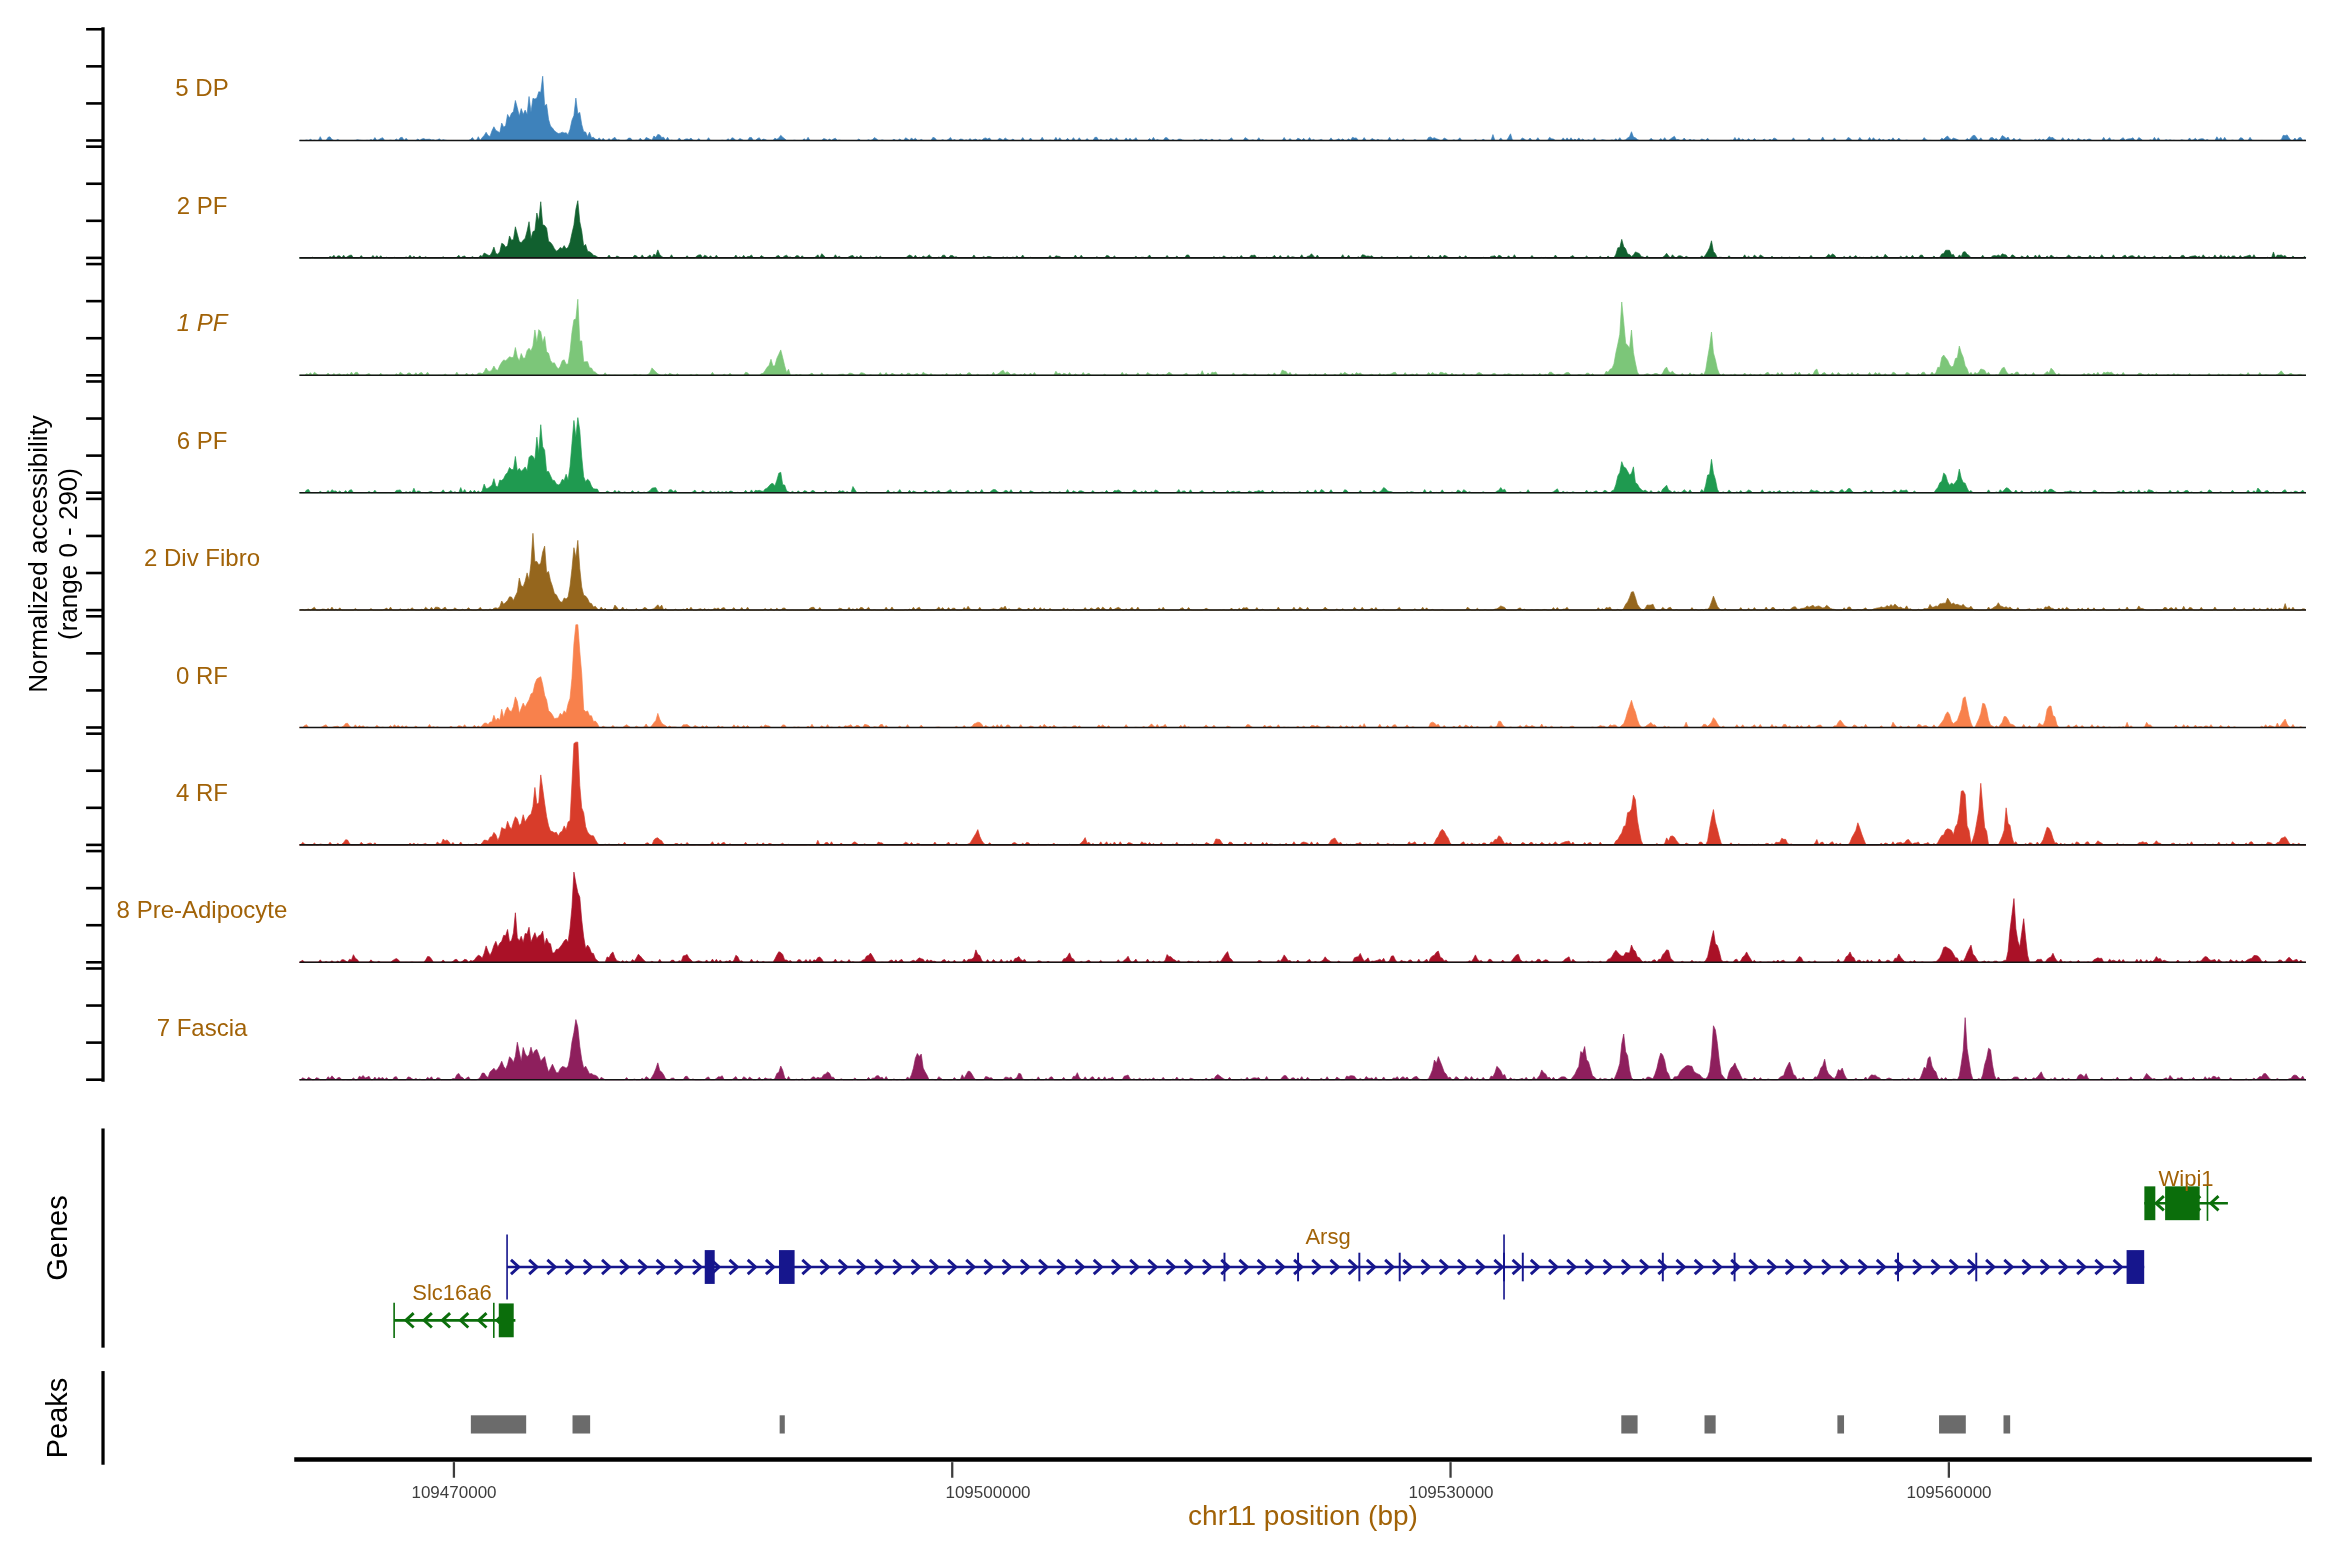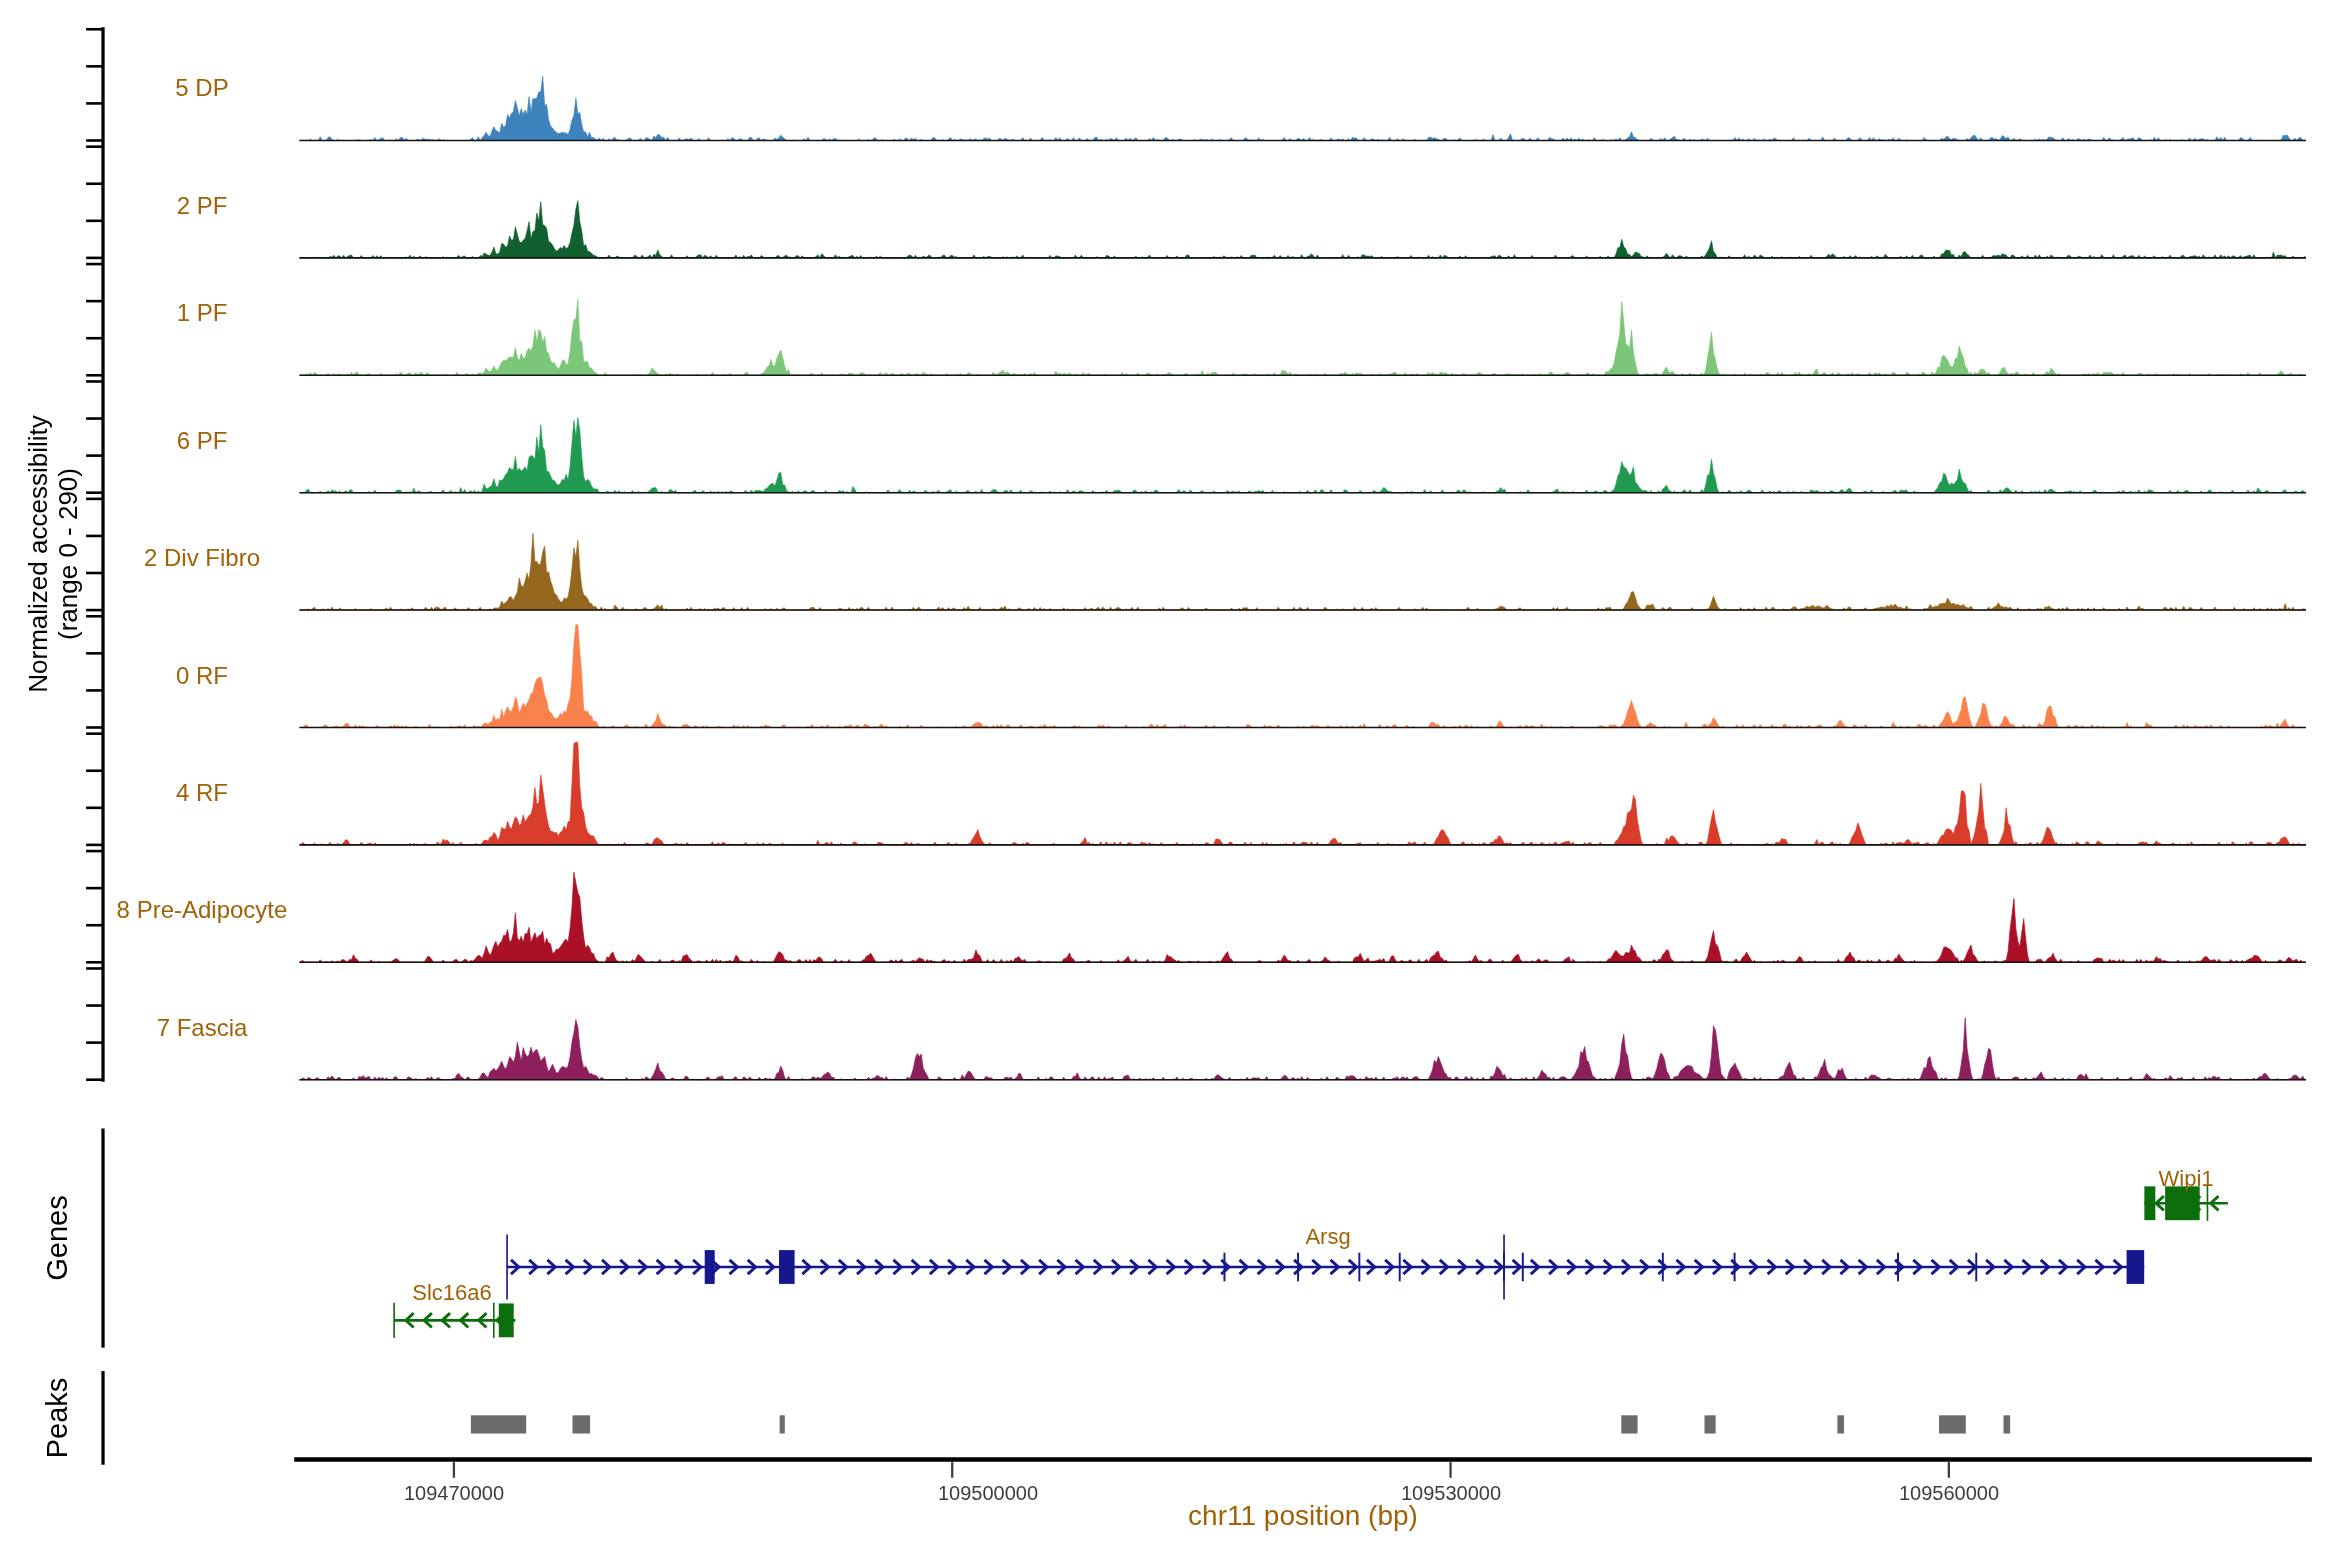--- a/index.html
+++ b/index.html
@@ -5,21 +5,21 @@
   html,body{margin:0;padding:0;background:#ffffff;}
   body{width:2342px;height:1561px;overflow:hidden;font-family:"Liberation Sans",sans-serif;}
   #app{position:relative;width:2342px;height:1561px;background:#ffffff;}
   #chart-svg{position:absolute;left:0;top:0;}
   .lab{position:absolute;white-space:nowrap;color:#a16207;transform:translate(-50%,-50%);}
   .rot{position:absolute;white-space:nowrap;color:#000;transform:translate(-50%,-50%) rotate(-90deg);}
   .ylab{font-size:26px;}
   .seclab{font-size:29px;}
   #xtitle{font-size:28px;}
   .trklab{font-size:24px;}
-  .ticklab{font-size:20px;color:#3d3d3d;text-align:right;}
+  .ticklab{font-size:17px;color:#3d3d3d;text-align:right;}
   .genelab{font-size:22px;}
 </style>
 </head>
 <body>
 
 <div id="app">
   <svg id="chart-svg" width="2342" height="1561" viewBox="0 0 3600 2400">
       <path d="M460,216L462.0,215.8L465.0,216.0L468.0,216.0L471.0,215.3L474.0,216.0L477.0,214.2L480.0,216.0L483.0,215.5L486.0,216.0L489.0,216.0L492.0,210.1L495.0,216.0L498.0,216.0L501.0,216.0L504.0,211.1L507.0,210.4L510.0,214.6L513.0,216.0L516.0,216.0L519.0,214.5L522.0,216.0L525.0,216.0L528.0,216.0L531.0,216.0L534.0,216.0L537.0,216.0L540.0,216.0L543.0,216.0L546.0,215.8L549.0,214.9L552.0,215.4L555.0,215.8L558.0,216.0L561.0,216.0L564.0,215.7L567.0,216.0L570.0,214.6L573.0,216.0L576.0,211.5L579.0,216.0L582.0,214.8L585.0,212.8L588.0,211.7L591.0,216.0L594.0,216.0L597.0,216.0L600.0,215.5L603.0,216.0L606.0,216.0L609.0,213.6L612.0,216.0L615.0,211.6L618.0,211.1L621.0,216.0L624.0,212.6L627.0,216.0L630.0,216.0L633.0,216.0L636.0,216.0L639.0,216.0L642.0,213.7L645.0,216.0L648.0,213.9L651.0,213.0L654.0,214.3L657.0,214.2L660.0,214.0L663.0,215.1L666.0,215.0L669.0,216.0L672.0,215.1L675.0,213.5L678.0,216.0L681.0,214.8L684.0,215.5L687.0,216.0L690.0,216.0L693.0,216.0L696.0,216.0L699.0,216.0L702.0,216.0L705.0,216.0L708.0,216.0L711.0,216.0L714.0,216.0L717.0,216.0L720.0,216.0L723.0,214.5L726.0,211.5L729.0,216.0L732.0,216.0L735.0,210.2L738.0,216.0L741.0,211.3L744.0,208.5L747.0,203.4L750.0,208.5L753.0,209.8L756.0,201.1L759.0,194.9L762.0,200.6L765.0,202.0L768.0,204.2L771.0,189.3L774.0,195.6L777.0,193.5L780.0,176.0L783.0,181.6L786.0,174.3L789.0,171.3L792.0,154.5L795.0,165.6L798.0,178.5L801.0,167.0L804.0,176.0L807.0,169.3L810.0,176.0L813.0,148.4L816.0,172.6L819.0,151.2L822.0,152.4L825.0,150.7L828.0,140.9L831.0,141.9L834.0,117.2L837.0,162.7L840.0,160.4L843.0,183.5L846.0,193.9L849.0,196.7L852.0,201.2L855.0,203.4L858.0,205.4L861.0,204.7L864.0,203.2L867.0,204.5L870.0,204.1L873.0,207.0L876.0,198.9L879.0,184.8L882.0,177.7L885.0,150.8L888.0,174.8L891.0,172.8L894.0,191.3L897.0,202.4L900.0,203.0L903.0,210.1L906.0,203.2L909.0,211.6L912.0,211.2L915.0,213.9L918.0,214.8L921.0,212.0L924.0,216.0L927.0,212.7L930.0,216.0L933.0,216.0L936.0,213.1L939.0,216.0L942.0,213.1L945.0,211.1L948.0,215.3L951.0,215.0L954.0,216.0L957.0,216.0L960.0,216.0L963.0,215.5L966.0,212.3L969.0,212.3L972.0,216.0L975.0,216.0L978.0,215.7L981.0,216.0L984.0,212.4L987.0,216.0L990.0,216.0L993.0,211.3L996.0,212.7L999.0,214.3L1002.0,215.7L1005.0,209.1L1008.0,211.5L1011.0,206.6L1014.0,207.4L1017.0,211.4L1020.0,211.0L1023.0,216.0L1026.0,211.1L1029.0,216.0L1032.0,215.5L1035.0,216.0L1038.0,216.0L1041.0,216.0L1044.0,212.1L1047.0,216.0L1050.0,216.0L1053.0,214.0L1056.0,213.5L1059.0,214.6L1062.0,212.3L1065.0,215.6L1068.0,216.0L1071.0,216.0L1074.0,213.1L1077.0,216.0L1080.0,216.0L1083.0,216.0L1086.0,216.0L1089.0,211.7L1092.0,216.0L1095.0,216.0L1098.0,216.0L1101.0,216.0L1104.0,216.0L1107.0,216.0L1110.0,215.7L1113.0,216.0L1116.0,216.0L1119.0,213.3L1122.0,216.0L1125.0,211.7L1128.0,212.8L1131.0,216.0L1134.0,216.0L1137.0,212.9L1140.0,214.4L1143.0,216.0L1146.0,216.0L1149.0,216.0L1152.0,211.3L1155.0,211.4L1158.0,215.9L1161.0,216.0L1164.0,213.3L1167.0,211.7L1170.0,216.0L1173.0,213.9L1176.0,214.4L1179.0,216.0L1182.0,216.0L1185.0,216.0L1188.0,216.0L1191.0,212.4L1194.0,214.2L1197.0,212.2L1200.0,208.0L1203.0,210.9L1206.0,213.3L1209.0,216.0L1212.0,216.0L1215.0,216.0L1218.0,216.0L1221.0,215.6L1224.0,216.0L1227.0,216.0L1230.0,216.0L1233.0,216.0L1236.0,213.3L1239.0,216.0L1242.0,211.1L1245.0,216.0L1248.0,216.0L1251.0,216.0L1254.0,216.0L1257.0,216.0L1260.0,216.0L1263.0,216.0L1266.0,213.0L1269.0,214.0L1272.0,216.0L1275.0,213.9L1278.0,216.0L1281.0,213.8L1284.0,212.5L1287.0,216.0L1290.0,215.4L1293.0,216.0L1296.0,216.0L1299.0,216.0L1302.0,216.0L1305.0,216.0L1308.0,216.0L1311.0,216.0L1314.0,216.0L1317.0,216.0L1320.0,213.7L1323.0,216.0L1326.0,216.0L1329.0,216.0L1332.0,216.0L1335.0,215.0L1338.0,216.0L1341.0,214.9L1344.0,211.5L1347.0,213.4L1350.0,216.0L1353.0,216.0L1356.0,215.1L1359.0,216.0L1362.0,216.0L1365.0,216.0L1368.0,216.0L1371.0,216.0L1374.0,214.2L1377.0,215.8L1380.0,216.0L1383.0,213.7L1386.0,216.0L1389.0,216.0L1392.0,211.8L1395.0,213.7L1398.0,216.0L1401.0,212.0L1404.0,215.0L1407.0,212.5L1410.0,216.0L1413.0,216.0L1416.0,214.4L1419.0,216.0L1422.0,216.0L1425.0,216.0L1428.0,216.0L1431.0,216.0L1434.0,211.2L1437.0,212.2L1440.0,216.0L1443.0,216.0L1446.0,216.0L1449.0,214.7L1452.0,216.0L1455.0,216.0L1458.0,214.0L1461.0,211.3L1464.0,216.0L1467.0,214.6L1470.0,216.0L1473.0,216.0L1476.0,213.9L1479.0,214.0L1482.0,216.0L1485.0,215.0L1488.0,216.0L1491.0,213.1L1494.0,216.0L1497.0,214.5L1500.0,213.8L1503.0,216.0L1506.0,214.8L1509.0,216.0L1512.0,212.8L1515.0,212.0L1518.0,213.7L1521.0,212.1L1524.0,216.0L1527.0,216.0L1530.0,216.0L1533.0,216.0L1536.0,212.6L1539.0,213.8L1542.0,216.0L1545.0,212.0L1548.0,214.3L1551.0,216.0L1554.0,215.7L1557.0,213.8L1560.0,216.0L1563.0,216.0L1566.0,216.0L1569.0,216.0L1572.0,211.5L1575.0,216.0L1578.0,216.0L1581.0,216.0L1584.0,212.2L1587.0,216.0L1590.0,216.0L1593.0,215.9L1596.0,216.0L1599.0,215.7L1602.0,211.1L1605.0,216.0L1608.0,215.4L1611.0,216.0L1614.0,215.2L1617.0,216.0L1620.0,216.0L1623.0,211.2L1626.0,216.0L1629.0,211.8L1632.0,216.0L1635.0,216.0L1638.0,215.8L1641.0,212.7L1644.0,216.0L1647.0,216.0L1650.0,211.6L1653.0,216.0L1656.0,216.0L1659.0,211.8L1662.0,216.0L1665.0,216.0L1668.0,216.0L1671.0,213.1L1674.0,216.0L1677.0,216.0L1680.0,216.0L1683.0,211.2L1686.0,211.1L1689.0,216.0L1692.0,214.3L1695.0,215.6L1698.0,216.0L1701.0,214.4L1704.0,216.0L1707.0,212.6L1710.0,214.1L1713.0,216.0L1716.0,211.6L1719.0,215.4L1722.0,216.0L1725.0,216.0L1728.0,216.0L1731.0,212.0L1734.0,216.0L1737.0,212.5L1740.0,216.0L1743.0,214.7L1746.0,211.6L1749.0,216.0L1752.0,216.0L1755.0,216.0L1758.0,216.0L1761.0,216.0L1764.0,216.0L1767.0,213.0L1770.0,215.9L1773.0,211.2L1776.0,216.0L1779.0,214.5L1782.0,215.6L1785.0,216.0L1788.0,216.0L1791.0,211.6L1794.0,211.7L1797.0,215.4L1800.0,216.0L1803.0,214.6L1806.0,216.0L1809.0,216.0L1812.0,213.9L1815.0,214.1L1818.0,215.5L1821.0,216.0L1824.0,216.0L1827.0,216.0L1830.0,216.0L1833.0,216.0L1836.0,215.0L1839.0,216.0L1842.0,216.0L1845.0,214.1L1848.0,214.4L1851.0,216.0L1854.0,214.2L1857.0,216.0L1860.0,216.0L1863.0,213.8L1866.0,216.0L1869.0,216.0L1872.0,216.0L1875.0,214.3L1878.0,216.0L1881.0,216.0L1884.0,216.0L1887.0,216.0L1890.0,214.4L1893.0,211.8L1896.0,216.0L1899.0,216.0L1902.0,216.0L1905.0,216.0L1908.0,216.0L1911.0,216.0L1914.0,211.5L1917.0,213.4L1920.0,216.0L1923.0,215.6L1926.0,215.0L1929.0,216.0L1932.0,216.0L1935.0,211.7L1938.0,216.0L1941.0,214.5L1944.0,216.0L1947.0,216.0L1950.0,216.0L1953.0,216.0L1956.0,216.0L1959.0,216.0L1962.0,216.0L1965.0,216.0L1968.0,216.0L1971.0,216.0L1974.0,211.3L1977.0,216.0L1980.0,216.0L1983.0,213.1L1986.0,216.0L1989.0,216.0L1992.0,216.0L1995.0,212.4L1998.0,213.9L2001.0,216.0L2004.0,212.7L2007.0,216.0L2010.0,216.0L2013.0,211.5L2016.0,216.0L2019.0,214.3L2022.0,216.0L2025.0,216.0L2028.0,215.4L2031.0,214.3L2034.0,216.0L2037.0,216.0L2040.0,216.0L2043.0,216.0L2046.0,212.0L2049.0,216.0L2052.0,216.0L2055.0,214.9L2058.0,213.4L2061.0,215.8L2064.0,213.5L2067.0,216.0L2070.0,216.0L2073.0,213.5L2076.0,215.9L2079.0,211.1L2082.0,212.3L2085.0,212.0L2088.0,216.0L2091.0,216.0L2094.0,216.0L2097.0,211.5L2100.0,215.8L2103.0,216.0L2106.0,216.0L2109.0,212.8L2112.0,214.6L2115.0,216.0L2118.0,214.2L2121.0,215.6L2124.0,215.2L2127.0,216.0L2130.0,216.0L2133.0,216.0L2136.0,211.1L2139.0,216.0L2142.0,216.0L2145.0,216.0L2148.0,213.7L2151.0,216.0L2154.0,216.0L2157.0,213.2L2160.0,216.0L2163.0,216.0L2166.0,216.0L2169.0,216.0L2172.0,216.0L2175.0,214.5L2178.0,216.0L2181.0,216.0L2184.0,216.0L2187.0,216.0L2190.0,215.8L2193.0,216.0L2196.0,211.4L2199.0,210.6L2202.0,212.8L2205.0,211.7L2208.0,213.4L2211.0,214.3L2214.0,216.0L2217.0,216.0L2220.0,212.1L2223.0,213.7L2226.0,216.0L2229.0,216.0L2232.0,216.0L2235.0,215.0L2238.0,216.0L2241.0,215.4L2244.0,211.9L2247.0,216.0L2250.0,216.0L2253.0,216.0L2256.0,216.0L2259.0,216.0L2262.0,216.0L2265.0,216.0L2268.0,214.5L2271.0,216.0L2274.0,216.0L2277.0,216.0L2280.0,214.2L2283.0,215.8L2286.0,216.0L2289.0,216.0L2292.0,216.0L2295.0,206.9L2298.0,216.0L2301.0,216.0L2304.0,216.0L2307.0,212.0L2310.0,216.0L2313.0,216.0L2316.0,216.0L2319.0,211.2L2322.0,205.7L2325.0,215.7L2328.0,216.0L2331.0,216.0L2334.0,216.0L2337.0,216.0L2340.0,212.0L2343.0,213.6L2346.0,216.0L2349.0,216.0L2352.0,212.2L2355.0,216.0L2358.0,216.0L2361.0,216.0L2364.0,211.7L2367.0,216.0L2370.0,216.0L2373.0,216.0L2376.0,216.0L2379.0,216.0L2382.0,211.2L2385.0,213.3L2388.0,213.9L2391.0,216.0L2394.0,216.0L2397.0,216.0L2400.0,216.0L2403.0,212.0L2406.0,216.0L2409.0,212.0L2412.0,216.0L2415.0,211.8L2418.0,216.0L2421.0,213.9L2424.0,216.0L2427.0,212.0L2430.0,216.0L2433.0,213.6L2436.0,216.0L2439.0,216.0L2442.0,215.0L2445.0,216.0L2448.0,216.0L2451.0,211.8L2454.0,216.0L2457.0,216.0L2460.0,216.0L2463.0,214.7L2466.0,215.1L2469.0,216.0L2472.0,216.0L2475.0,216.0L2478.0,215.1L2481.0,216.0L2484.0,213.3L2487.0,216.0L2490.0,211.6L2493.0,216.0L2496.0,216.0L2499.0,214.9L2502.0,212.2L2505.0,210.2L2508.0,202.5L2511.0,210.8L2514.0,211.9L2517.0,214.4L2520.0,216.0L2523.0,216.0L2526.0,216.0L2529.0,216.0L2532.0,216.0L2535.0,216.0L2538.0,212.7L2541.0,215.3L2544.0,215.8L2547.0,216.0L2550.0,216.0L2553.0,212.9L2556.0,216.0L2559.0,211.6L2562.0,216.0L2565.0,216.0L2568.0,213.6L2571.0,211.4L2574.0,209.6L2577.0,214.8L2580.0,214.4L2583.0,215.9L2586.0,216.0L2589.0,212.2L2592.0,216.0L2595.0,216.0L2598.0,214.1L2601.0,216.0L2604.0,214.8L2607.0,216.0L2610.0,216.0L2613.0,216.0L2616.0,213.7L2619.0,214.7L2622.0,216.0L2625.0,212.5L2628.0,216.0L2631.0,216.0L2634.0,216.0L2637.0,215.9L2640.0,216.0L2643.0,216.0L2646.0,216.0L2649.0,216.0L2652.0,216.0L2655.0,216.0L2658.0,216.0L2661.0,215.6L2664.0,216.0L2667.0,211.3L2670.0,216.0L2673.0,211.8L2676.0,216.0L2679.0,213.7L2682.0,216.0L2685.0,216.0L2688.0,213.4L2691.0,216.0L2694.0,216.0L2697.0,212.8L2700.0,216.0L2703.0,215.6L2706.0,216.0L2709.0,216.0L2712.0,213.7L2715.0,216.0L2718.0,216.0L2721.0,214.0L2724.0,216.0L2727.0,212.1L2730.0,213.3L2733.0,216.0L2736.0,216.0L2739.0,216.0L2742.0,216.0L2745.0,216.0L2748.0,216.0L2751.0,216.0L2754.0,216.0L2757.0,211.9L2760.0,216.0L2763.0,216.0L2766.0,215.8L2769.0,216.0L2772.0,216.0L2775.0,216.0L2778.0,216.0L2781.0,212.4L2784.0,216.0L2787.0,216.0L2790.0,216.0L2793.0,216.0L2796.0,216.0L2799.0,216.0L2802.0,210.6L2805.0,216.0L2808.0,216.0L2811.0,216.0L2814.0,215.9L2817.0,216.0L2820.0,212.0L2823.0,216.0L2826.0,216.0L2829.0,216.0L2832.0,216.0L2835.0,216.0L2838.0,215.7L2841.0,211.3L2844.0,212.7L2847.0,216.0L2850.0,216.0L2853.0,216.0L2856.0,216.0L2859.0,211.3L2862.0,215.2L2865.0,216.0L2868.0,216.0L2871.0,216.0L2874.0,211.3L2877.0,216.0L2880.0,211.7L2883.0,215.4L2886.0,216.0L2889.0,213.0L2892.0,216.0L2895.0,214.4L2898.0,216.0L2901.0,216.0L2904.0,213.9L2907.0,216.0L2910.0,211.9L2913.0,216.0L2916.0,216.0L2919.0,212.3L2922.0,215.7L2925.0,216.0L2928.0,216.0L2931.0,215.3L2934.0,216.0L2937.0,216.0L2940.0,216.0L2943.0,216.0L2946.0,216.0L2949.0,216.0L2952.0,216.0L2955.0,216.0L2958.0,211.5L2961.0,214.8L2964.0,216.0L2967.0,215.8L2970.0,216.0L2973.0,216.0L2976.0,216.0L2979.0,216.0L2982.0,216.0L2985.0,212.5L2988.0,214.2L2991.0,211.2L2994.0,209.2L2997.0,212.8L3000.0,214.7L3003.0,212.3L3006.0,213.3L3009.0,214.6L3012.0,216.0L3015.0,216.0L3018.0,216.0L3021.0,216.0L3024.0,213.0L3027.0,215.1L3030.0,211.6L3033.0,208.3L3036.0,208.2L3039.0,212.6L3042.0,216.0L3045.0,211.9L3048.0,216.0L3051.0,216.0L3054.0,216.0L3057.0,216.0L3060.0,211.9L3063.0,211.4L3066.0,214.2L3069.0,212.8L3072.0,216.0L3075.0,213.7L3078.0,208.5L3081.0,210.3L3084.0,212.9L3087.0,210.8L3090.0,216.0L3093.0,215.6L3096.0,212.4L3099.0,216.0L3102.0,215.4L3105.0,213.2L3108.0,215.6L3111.0,216.0L3114.0,216.0L3117.0,216.0L3120.0,216.0L3123.0,215.5L3126.0,216.0L3129.0,214.1L3132.0,216.0L3135.0,213.6L3138.0,216.0L3141.0,214.1L3144.0,216.0L3147.0,214.1L3150.0,210.1L3153.0,211.6L3156.0,211.4L3159.0,214.5L3162.0,216.0L3165.0,216.0L3168.0,216.0L3171.0,211.6L3174.0,216.0L3177.0,216.0L3180.0,212.6L3183.0,216.0L3186.0,214.2L3189.0,216.0L3192.0,216.0L3195.0,212.6L3198.0,214.7L3201.0,216.0L3204.0,214.1L3207.0,216.0L3210.0,214.0L3213.0,213.8L3216.0,216.0L3219.0,216.0L3222.0,216.0L3225.0,216.0L3228.0,216.0L3231.0,216.0L3234.0,211.2L3237.0,216.0L3240.0,214.7L3243.0,211.6L3246.0,216.0L3249.0,215.1L3252.0,216.0L3255.0,216.0L3258.0,216.0L3261.0,213.6L3264.0,211.6L3267.0,216.0L3270.0,214.0L3273.0,213.5L3276.0,213.4L3279.0,211.7L3282.0,216.0L3285.0,216.0L3288.0,211.4L3291.0,213.4L3294.0,216.0L3297.0,216.0L3300.0,216.0L3303.0,216.0L3306.0,215.0L3309.0,216.0L3312.0,211.1L3315.0,216.0L3318.0,211.8L3321.0,216.0L3324.0,216.0L3327.0,216.0L3330.0,214.8L3333.0,216.0L3336.0,214.9L3339.0,216.0L3342.0,215.7L3345.0,216.0L3348.0,216.0L3351.0,216.0L3354.0,214.9L3357.0,215.7L3360.0,216.0L3363.0,216.0L3366.0,212.1L3369.0,216.0L3372.0,214.9L3375.0,212.7L3378.0,216.0L3381.0,214.1L3384.0,213.3L3387.0,213.5L3390.0,216.0L3393.0,214.6L3396.0,216.0L3399.0,216.0L3402.0,216.0L3405.0,216.0L3408.0,210.3L3411.0,214.7L3414.0,211.3L3417.0,216.0L3420.0,211.1L3423.0,216.0L3426.0,216.0L3429.0,216.0L3432.0,215.5L3435.0,216.0L3438.0,216.0L3441.0,216.0L3444.0,211.9L3447.0,212.2L3450.0,216.0L3453.0,216.0L3456.0,216.0L3459.0,211.1L3462.0,215.6L3465.0,216.0L3468.0,216.0L3471.0,216.0L3474.0,216.0L3477.0,215.9L3480.0,216.0L3483.0,216.0L3486.0,216.0L3489.0,216.0L3492.0,216.0L3495.0,216.0L3498.0,216.0L3501.0,216.0L3504.0,216.0L3507.0,214.8L3510.0,208.0L3513.0,208.6L3516.0,207.4L3519.0,212.0L3522.0,216.0L3525.0,216.0L3528.0,212.3L3531.0,216.0L3534.0,211.9L3537.0,211.3L3540.0,216.0L3543.0,215.3L3545,216Z" fill="#3e82bb" stroke="#3e82bb" stroke-width="1"></path>
       <line x1="460" y1="216" x2="3545" y2="216" stroke="#141414" stroke-width="2.4"></line>
       <path d="M460,396.5L462.0,396.5L465.0,396.5L468.0,396.5L471.0,396.5L474.0,396.5L477.0,396.5L480.0,395.5L483.0,396.5L486.0,396.5L489.0,396.5L492.0,396.5L495.0,396.5L498.0,396.5L501.0,396.5L504.0,396.5L507.0,394.2L510.0,395.6L513.0,392.5L516.0,396.5L519.0,393.4L522.0,393.5L525.0,396.5L528.0,392.3L531.0,396.5L534.0,394.5L537.0,392.7L540.0,392.1L543.0,396.5L546.0,396.5L549.0,396.5L552.0,396.5L555.0,392.9L558.0,396.5L561.0,396.5L564.0,396.5L567.0,396.5L570.0,396.5L573.0,392.8L576.0,396.5L579.0,393.1L582.0,396.5L585.0,393.1L588.0,396.5L591.0,396.5L594.0,395.5L597.0,396.5L600.0,396.5L603.0,396.5L606.0,395.6L609.0,396.5L612.0,396.5L615.0,396.5L618.0,396.4L621.0,396.5L624.0,395.0L627.0,396.5L630.0,392.3L633.0,396.5L636.0,393.8L639.0,396.5L642.0,396.5L645.0,393.4L648.0,396.5L651.0,396.5L654.0,394.7L657.0,396.5L660.0,396.5L663.0,396.5L666.0,396.5L669.0,396.5L672.0,396.5L675.0,396.5L678.0,396.5L681.0,394.8L684.0,396.5L687.0,396.5L690.0,396.5L693.0,396.5L696.0,396.5L699.0,396.5L702.0,395.5L705.0,392.4L708.0,396.5L711.0,394.3L714.0,393.7L717.0,396.5L720.0,396.5L723.0,396.5L726.0,394.5L729.0,396.5L732.0,396.5L735.0,396.5L738.0,392.7L741.0,394.2L744.0,389.0L747.0,390.6L750.0,392.3L753.0,393.0L756.0,387.7L759.0,379.9L762.0,389.7L765.0,390.9L768.0,387.0L771.0,374.1L774.0,375.7L777.0,380.1L780.0,377.9L783.0,362.8L786.0,369.4L789.0,368.1L792.0,348.7L795.0,360.0L798.0,371.3L801.0,373.3L804.0,369.3L807.0,366.5L810.0,355.3L813.0,340.9L816.0,366.9L819.0,356.1L822.0,354.6L825.0,327.5L828.0,339.9L831.0,310.2L834.0,345.6L837.0,346.7L840.0,350.8L843.0,371.1L846.0,372.7L849.0,376.6L852.0,382.3L855.0,386.1L858.0,384.4L861.0,380.4L864.0,382.6L867.0,377.6L870.0,382.5L873.0,380.4L876.0,372.8L879.0,358.7L882.0,346.1L885.0,321.8L888.0,308.6L891.0,340.8L894.0,355.3L897.0,378.4L900.0,375.8L903.0,386.1L906.0,387.0L909.0,389.1L912.0,392.5L915.0,393.1L918.0,395.0L921.0,396.5L924.0,396.5L927.0,396.5L930.0,396.5L933.0,396.2L936.0,392.2L939.0,396.5L942.0,396.5L945.0,396.5L948.0,393.6L951.0,394.9L954.0,396.5L957.0,396.5L960.0,396.5L963.0,396.5L966.0,396.5L969.0,396.5L972.0,396.5L975.0,392.6L978.0,393.2L981.0,396.5L984.0,396.5L987.0,391.9L990.0,396.5L993.0,396.5L996.0,394.4L999.0,392.0L1002.0,396.3L1005.0,390.7L1008.0,392.7L1011.0,384.2L1014.0,391.7L1017.0,394.2L1020.0,396.5L1023.0,396.5L1026.0,396.5L1029.0,396.5L1032.0,391.7L1035.0,396.5L1038.0,396.5L1041.0,396.5L1044.0,396.5L1047.0,396.5L1050.0,396.5L1053.0,396.5L1056.0,393.2L1059.0,396.5L1062.0,396.5L1065.0,396.5L1068.0,396.5L1071.0,393.7L1074.0,392.0L1077.0,391.8L1080.0,396.5L1083.0,392.3L1086.0,393.8L1089.0,396.5L1092.0,393.1L1095.0,396.5L1098.0,396.5L1101.0,392.3L1104.0,396.5L1107.0,396.5L1110.0,396.5L1113.0,396.5L1116.0,396.5L1119.0,396.5L1122.0,396.5L1125.0,396.5L1128.0,396.5L1131.0,392.2L1134.0,396.5L1137.0,394.8L1140.0,396.5L1143.0,392.6L1146.0,396.5L1149.0,394.5L1152.0,394.4L1155.0,392.0L1158.0,396.5L1161.0,396.5L1164.0,396.2L1167.0,396.5L1170.0,392.9L1173.0,394.9L1176.0,396.5L1179.0,396.3L1182.0,396.5L1185.0,396.5L1188.0,396.5L1191.0,396.5L1194.0,393.6L1197.0,392.9L1200.0,396.5L1203.0,396.0L1206.0,393.5L1209.0,392.5L1212.0,395.4L1215.0,395.1L1218.0,396.5L1221.0,395.9L1224.0,393.1L1227.0,393.1L1230.0,396.5L1233.0,393.2L1236.0,396.5L1239.0,396.5L1242.0,396.5L1245.0,396.5L1248.0,396.5L1251.0,396.5L1254.0,394.8L1257.0,391.8L1260.0,396.5L1263.0,390.1L1266.0,392.7L1269.0,396.5L1272.0,396.5L1275.0,396.5L1278.0,396.5L1281.0,396.5L1284.0,391.7L1287.0,395.8L1290.0,394.0L1293.0,396.5L1296.0,396.5L1299.0,396.5L1302.0,396.2L1305.0,394.8L1308.0,393.3L1311.0,392.8L1314.0,396.5L1317.0,394.2L1320.0,396.3L1323.0,392.7L1326.0,396.5L1329.0,396.5L1332.0,396.5L1335.0,396.5L1338.0,395.4L1341.0,396.5L1344.0,396.5L1347.0,394.0L1350.0,396.5L1353.0,393.8L1356.0,396.5L1359.0,396.5L1362.0,396.5L1365.0,396.5L1368.0,396.5L1371.0,396.5L1374.0,396.5L1377.0,396.5L1380.0,396.5L1383.0,396.5L1386.0,396.5L1389.0,396.5L1392.0,396.5L1395.0,394.0L1398.0,392.2L1401.0,393.3L1404.0,396.5L1407.0,392.3L1410.0,396.5L1413.0,395.5L1416.0,396.5L1419.0,393.7L1422.0,395.4L1425.0,395.0L1428.0,391.6L1431.0,394.6L1434.0,396.5L1437.0,396.5L1440.0,396.5L1443.0,395.1L1446.0,396.5L1449.0,392.5L1452.0,392.3L1455.0,396.5L1458.0,396.5L1461.0,392.7L1464.0,392.9L1467.0,395.2L1470.0,394.8L1473.0,396.5L1476.0,396.5L1479.0,396.5L1482.0,396.5L1485.0,396.5L1488.0,396.5L1491.0,396.5L1494.0,396.5L1497.0,392.0L1500.0,396.5L1503.0,396.5L1506.0,396.5L1509.0,396.5L1512.0,394.2L1515.0,396.5L1518.0,394.5L1521.0,394.4L1524.0,395.3L1527.0,396.5L1530.0,396.5L1533.0,396.5L1536.0,396.5L1539.0,396.5L1542.0,394.9L1545.0,396.5L1548.0,395.0L1551.0,396.5L1554.0,396.5L1557.0,395.1L1560.0,396.5L1563.0,393.5L1566.0,396.5L1569.0,396.5L1572.0,392.1L1575.0,396.5L1578.0,396.1L1581.0,396.3L1584.0,395.6L1587.0,396.5L1590.0,396.5L1593.0,396.5L1596.0,396.5L1599.0,396.5L1602.0,396.5L1605.0,396.5L1608.0,396.5L1611.0,396.5L1614.0,392.7L1617.0,396.5L1620.0,396.5L1623.0,393.3L1626.0,394.0L1629.0,394.4L1632.0,396.5L1635.0,396.5L1638.0,396.5L1641.0,396.5L1644.0,396.5L1647.0,395.9L1650.0,396.5L1653.0,392.2L1656.0,396.5L1659.0,396.5L1662.0,392.3L1665.0,396.5L1668.0,396.5L1671.0,396.5L1674.0,396.3L1677.0,396.5L1680.0,396.5L1683.0,396.5L1686.0,394.6L1689.0,396.5L1692.0,396.5L1695.0,396.5L1698.0,396.5L1701.0,392.7L1704.0,393.4L1707.0,396.5L1710.0,396.5L1713.0,393.5L1716.0,396.5L1719.0,396.5L1722.0,396.5L1725.0,396.5L1728.0,396.5L1731.0,396.5L1734.0,396.5L1737.0,396.5L1740.0,396.5L1743.0,396.5L1746.0,393.9L1749.0,396.5L1752.0,396.5L1755.0,395.4L1758.0,395.6L1761.0,396.5L1764.0,395.4L1767.0,392.0L1770.0,396.5L1773.0,396.5L1776.0,396.5L1779.0,396.5L1782.0,396.3L1785.0,396.5L1788.0,396.5L1791.0,396.5L1794.0,392.8L1797.0,396.5L1800.0,396.5L1803.0,396.5L1806.0,396.5L1809.0,393.7L1812.0,396.5L1815.0,396.5L1818.0,396.5L1821.0,396.5L1824.0,392.1L1827.0,392.0L1830.0,396.5L1833.0,396.5L1836.0,396.5L1839.0,396.5L1842.0,396.5L1845.0,396.5L1848.0,396.5L1851.0,396.5L1854.0,396.5L1857.0,396.5L1860.0,396.5L1863.0,396.5L1866.0,394.5L1869.0,396.5L1872.0,396.5L1875.0,395.3L1878.0,396.5L1881.0,393.4L1884.0,395.2L1887.0,396.5L1890.0,396.5L1893.0,395.0L1896.0,396.5L1899.0,396.5L1902.0,394.9L1905.0,396.5L1908.0,392.7L1911.0,396.5L1914.0,396.5L1917.0,396.5L1920.0,396.5L1923.0,392.6L1926.0,392.7L1929.0,392.2L1932.0,396.5L1935.0,395.4L1938.0,396.5L1941.0,396.5L1944.0,396.5L1947.0,395.2L1950.0,396.5L1953.0,396.5L1956.0,395.6L1959.0,392.5L1962.0,396.5L1965.0,396.5L1968.0,392.8L1971.0,396.5L1974.0,396.5L1977.0,396.5L1980.0,392.7L1983.0,396.5L1986.0,394.9L1989.0,395.1L1992.0,396.5L1995.0,396.5L1998.0,396.1L2001.0,391.7L2004.0,396.5L2007.0,396.5L2010.0,394.1L2013.0,393.5L2016.0,390.1L2019.0,393.7L2022.0,396.5L2025.0,392.2L2028.0,396.5L2031.0,396.5L2034.0,396.5L2037.0,396.5L2040.0,396.5L2043.0,396.5L2046.0,396.5L2049.0,396.5L2052.0,396.5L2055.0,396.5L2058.0,396.5L2061.0,396.5L2064.0,391.6L2067.0,396.5L2070.0,396.5L2073.0,392.3L2076.0,396.5L2079.0,396.5L2082.0,396.5L2085.0,396.5L2088.0,394.8L2091.0,396.5L2094.0,391.8L2097.0,392.1L2100.0,394.0L2103.0,393.6L2106.0,394.4L2109.0,393.1L2112.0,396.5L2115.0,396.5L2118.0,396.5L2121.0,396.5L2124.0,394.2L2127.0,396.5L2130.0,396.5L2133.0,396.5L2136.0,396.5L2139.0,396.5L2142.0,396.5L2145.0,396.5L2148.0,394.5L2151.0,396.5L2154.0,396.5L2157.0,396.5L2160.0,396.5L2163.0,396.5L2166.0,396.2L2169.0,392.8L2172.0,396.5L2175.0,396.5L2178.0,396.5L2181.0,395.0L2184.0,396.5L2187.0,396.5L2190.0,396.5L2193.0,396.5L2196.0,392.3L2199.0,396.5L2202.0,394.7L2205.0,396.5L2208.0,396.5L2211.0,396.5L2214.0,392.2L2217.0,396.5L2220.0,392.6L2223.0,393.5L2226.0,395.6L2229.0,396.5L2232.0,396.5L2235.0,396.5L2238.0,396.4L2241.0,396.5L2244.0,393.7L2247.0,396.4L2250.0,396.5L2253.0,393.1L2256.0,396.5L2259.0,395.8L2262.0,396.5L2265.0,396.5L2268.0,396.5L2271.0,396.5L2274.0,396.5L2277.0,396.5L2280.0,395.6L2283.0,396.5L2286.0,396.1L2289.0,396.5L2292.0,394.2L2295.0,393.8L2298.0,393.3L2301.0,396.5L2304.0,392.4L2307.0,393.5L2310.0,396.5L2313.0,396.3L2316.0,396.5L2319.0,393.2L2322.0,396.5L2325.0,396.5L2328.0,391.6L2331.0,396.5L2334.0,396.5L2337.0,396.5L2340.0,396.5L2343.0,396.5L2346.0,396.5L2349.0,396.2L2352.0,396.5L2355.0,392.8L2358.0,396.5L2361.0,396.5L2364.0,396.5L2367.0,396.5L2370.0,395.8L2373.0,396.5L2376.0,395.8L2379.0,396.5L2382.0,396.5L2385.0,396.5L2388.0,396.5L2391.0,392.1L2394.0,395.8L2397.0,396.5L2400.0,396.5L2403.0,396.5L2406.0,396.5L2409.0,396.4L2412.0,396.5L2415.0,394.5L2418.0,392.9L2421.0,396.5L2424.0,396.5L2427.0,396.5L2430.0,396.5L2433.0,396.5L2436.0,396.5L2439.0,393.5L2442.0,396.5L2445.0,396.5L2448.0,396.5L2451.0,395.9L2454.0,396.3L2457.0,396.5L2460.0,394.0L2463.0,396.5L2466.0,396.5L2469.0,396.5L2472.0,393.7L2475.0,396.5L2478.0,396.5L2481.0,396.5L2484.0,390.9L2487.0,381.0L2490.0,380.7L2493.0,368.0L2496.0,379.0L2499.0,382.6L2502.0,390.6L2505.0,391.3L2508.0,394.2L2511.0,392.2L2514.0,387.3L2517.0,388.5L2520.0,389.9L2523.0,394.2L2526.0,395.1L2529.0,396.5L2532.0,393.3L2535.0,396.5L2538.0,396.5L2541.0,396.5L2544.0,396.5L2547.0,396.5L2550.0,396.5L2553.0,396.5L2556.0,395.6L2559.0,393.4L2562.0,389.4L2565.0,393.6L2568.0,396.5L2571.0,391.7L2574.0,395.2L2577.0,396.5L2580.0,393.5L2583.0,393.1L2586.0,394.4L2589.0,396.5L2592.0,394.0L2595.0,395.6L2598.0,396.5L2601.0,396.5L2604.0,396.5L2607.0,396.5L2610.0,396.5L2613.0,396.5L2616.0,393.3L2619.0,395.8L2622.0,391.7L2625.0,386.7L2628.0,380.9L2631.0,370.2L2634.0,386.6L2637.0,390.0L2640.0,396.5L2643.0,395.5L2646.0,395.6L2649.0,396.5L2652.0,396.5L2655.0,396.5L2658.0,393.2L2661.0,396.5L2664.0,396.5L2667.0,396.5L2670.0,396.5L2673.0,396.5L2676.0,396.5L2679.0,396.5L2682.0,391.8L2685.0,396.5L2688.0,393.9L2691.0,396.5L2694.0,396.5L2697.0,392.1L2700.0,394.8L2703.0,396.5L2706.0,391.9L2709.0,393.7L2712.0,396.0L2715.0,396.5L2718.0,396.5L2721.0,396.5L2724.0,394.0L2727.0,396.5L2730.0,396.5L2733.0,396.5L2736.0,396.5L2739.0,394.9L2742.0,396.5L2745.0,396.5L2748.0,396.5L2751.0,395.1L2754.0,396.5L2757.0,396.5L2760.0,396.5L2763.0,396.5L2766.0,394.3L2769.0,396.5L2772.0,396.5L2775.0,396.5L2778.0,396.5L2781.0,396.5L2784.0,392.6L2787.0,396.5L2790.0,396.5L2793.0,396.5L2796.0,396.5L2799.0,396.5L2802.0,396.5L2805.0,396.5L2808.0,394.4L2811.0,390.9L2814.0,393.4L2817.0,390.5L2820.0,392.2L2823.0,396.5L2826.0,396.5L2829.0,396.5L2832.0,396.5L2835.0,394.2L2838.0,396.5L2841.0,396.5L2844.0,393.2L2847.0,396.5L2850.0,395.3L2853.0,392.9L2856.0,396.5L2859.0,395.2L2862.0,396.5L2865.0,395.6L2868.0,396.5L2871.0,396.5L2874.0,396.5L2877.0,394.1L2880.0,396.5L2883.0,395.5L2886.0,393.4L2889.0,396.5L2892.0,395.5L2895.0,396.5L2898.0,390.9L2901.0,394.0L2904.0,396.5L2907.0,396.5L2910.0,396.5L2913.0,396.5L2916.0,396.5L2919.0,396.5L2922.0,393.8L2925.0,396.5L2928.0,396.5L2931.0,393.2L2934.0,396.5L2937.0,396.5L2940.0,392.5L2943.0,396.5L2946.0,396.0L2949.0,396.5L2952.0,392.4L2955.0,392.1L2958.0,396.5L2961.0,396.5L2964.0,396.5L2967.0,396.5L2970.0,396.5L2973.0,393.6L2976.0,396.5L2979.0,396.5L2982.0,395.5L2985.0,390.4L2988.0,389.8L2991.0,384.8L2994.0,384.7L2997.0,384.9L3000.0,391.9L3003.0,391.1L3006.0,396.5L3009.0,396.5L3012.0,392.1L3015.0,394.6L3018.0,387.6L3021.0,386.9L3024.0,391.0L3027.0,392.7L3030.0,396.5L3033.0,396.5L3036.0,396.5L3039.0,396.5L3042.0,396.5L3045.0,396.5L3048.0,392.4L3051.0,396.5L3054.0,396.5L3057.0,396.5L3060.0,396.5L3063.0,393.7L3066.0,392.9L3069.0,393.5L3072.0,392.0L3075.0,394.1L3078.0,390.2L3081.0,391.4L3084.0,392.0L3087.0,396.5L3090.0,396.5L3093.0,391.8L3096.0,393.0L3099.0,396.0L3102.0,396.4L3105.0,396.5L3108.0,393.6L3111.0,395.4L3114.0,396.5L3117.0,392.4L3120.0,396.5L3123.0,396.5L3126.0,396.5L3129.0,392.1L3132.0,396.5L3135.0,391.7L3138.0,396.5L3141.0,396.5L3144.0,396.5L3147.0,393.6L3150.0,396.5L3153.0,392.2L3156.0,394.2L3159.0,396.5L3162.0,395.3L3165.0,396.5L3168.0,396.5L3171.0,396.5L3174.0,396.5L3177.0,395.2L3180.0,391.9L3183.0,394.2L3186.0,396.5L3189.0,395.6L3192.0,396.5L3195.0,394.0L3198.0,394.4L3201.0,396.5L3204.0,396.5L3207.0,396.5L3210.0,396.5L3213.0,392.2L3216.0,396.5L3219.0,394.2L3222.0,396.5L3225.0,396.5L3228.0,396.5L3231.0,391.6L3234.0,395.5L3237.0,396.5L3240.0,396.5L3243.0,396.5L3246.0,396.5L3249.0,391.8L3252.0,396.5L3255.0,396.5L3258.0,396.5L3261.0,396.5L3264.0,393.8L3267.0,392.2L3270.0,396.5L3273.0,394.4L3276.0,393.3L3279.0,393.2L3282.0,395.4L3285.0,396.5L3288.0,392.5L3291.0,396.5L3294.0,396.5L3297.0,393.6L3300.0,396.5L3303.0,396.5L3306.0,396.5L3309.0,395.6L3312.0,393.6L3315.0,396.5L3318.0,396.5L3321.0,396.5L3324.0,394.6L3327.0,396.5L3330.0,396.5L3333.0,396.5L3336.0,392.3L3339.0,396.5L3342.0,396.5L3345.0,396.5L3348.0,396.5L3351.0,396.5L3354.0,392.7L3357.0,392.7L3360.0,396.5L3363.0,396.5L3366.0,394.8L3369.0,394.1L3372.0,393.6L3375.0,393.1L3378.0,395.2L3381.0,393.9L3384.0,396.5L3387.0,391.8L3390.0,395.4L3393.0,396.5L3396.0,394.8L3399.0,396.5L3402.0,396.5L3405.0,391.9L3408.0,396.5L3411.0,396.5L3414.0,391.8L3417.0,395.5L3420.0,393.6L3423.0,396.0L3426.0,393.2L3429.0,396.5L3432.0,393.6L3435.0,393.5L3438.0,396.5L3441.0,396.5L3444.0,392.8L3447.0,396.5L3450.0,394.7L3453.0,394.1L3456.0,393.1L3459.0,392.2L3462.0,396.5L3465.0,391.6L3468.0,396.5L3471.0,396.5L3474.0,396.5L3477.0,396.4L3480.0,396.5L3483.0,396.5L3486.0,395.4L3489.0,396.5L3492.0,396.5L3495.0,387.4L3498.0,396.5L3501.0,392.2L3504.0,392.6L3507.0,391.9L3510.0,394.0L3513.0,392.9L3516.0,396.5L3519.0,396.5L3522.0,396.5L3525.0,393.5L3528.0,396.5L3531.0,396.5L3534.0,396.5L3537.0,396.5L3540.0,396.5L3543.0,394.2L3545,396.5Z" fill="#11602f" stroke="#11602f" stroke-width="1"></path>
@@ -225,21 +225,21 @@
   <div class="rot ylab" style="left:68px;top:554px;">(range 0 - 290)</div>
 
   <div class="rot seclab" style="left:57px;top:1238px;">Genes</div>
   <div class="rot seclab" style="left:57px;top:1418px;">Peaks</div>
 
   <div class="lab" id="xtitle" style="left:1303px;top:1516px;">chr11 position (bp)</div>
 
   <div id="labels-layer">
       <div class="lab trklab" style="left: 202px; top: 88px;">5 DP</div>
       <div class="lab trklab" style="left: 202px; top: 206px;">2 PF</div>
-      <div class="lab trklab" style="left: 202px; top: 313px;">1 PF</div>
+      <div class="lab trklab" style="left: 202px; top: 323px; font-style: italic;">1 PF</div>
       <div class="lab trklab" style="left: 202px; top: 441px;">6 PF</div>
       <div class="lab trklab" style="left: 202px; top: 558px;">2 Div Fibro</div>
       <div class="lab trklab" style="left: 202px; top: 676px;">0 RF</div>
       <div class="lab trklab" style="left: 202px; top: 793px;">4 RF</div>
       <div class="lab trklab" style="left: 202px; top: 910px;">8 Pre-Adipocyte</div>
       <div class="lab trklab" style="left: 202px; top: 1028px;">7 Fascia</div>
       <div class="lab genelab" style="left: 452px; top: 1293px;">Slc16a6</div>
       <div class="lab genelab" style="left: 1328px; top: 1237px;">Arsg</div>
       <div class="lab genelab" style="left: 2186px; top: 1179px;">Wipi1</div>
       <div class="lab ticklab" style="left: 454px; top: 1493px;">109470000</div>

